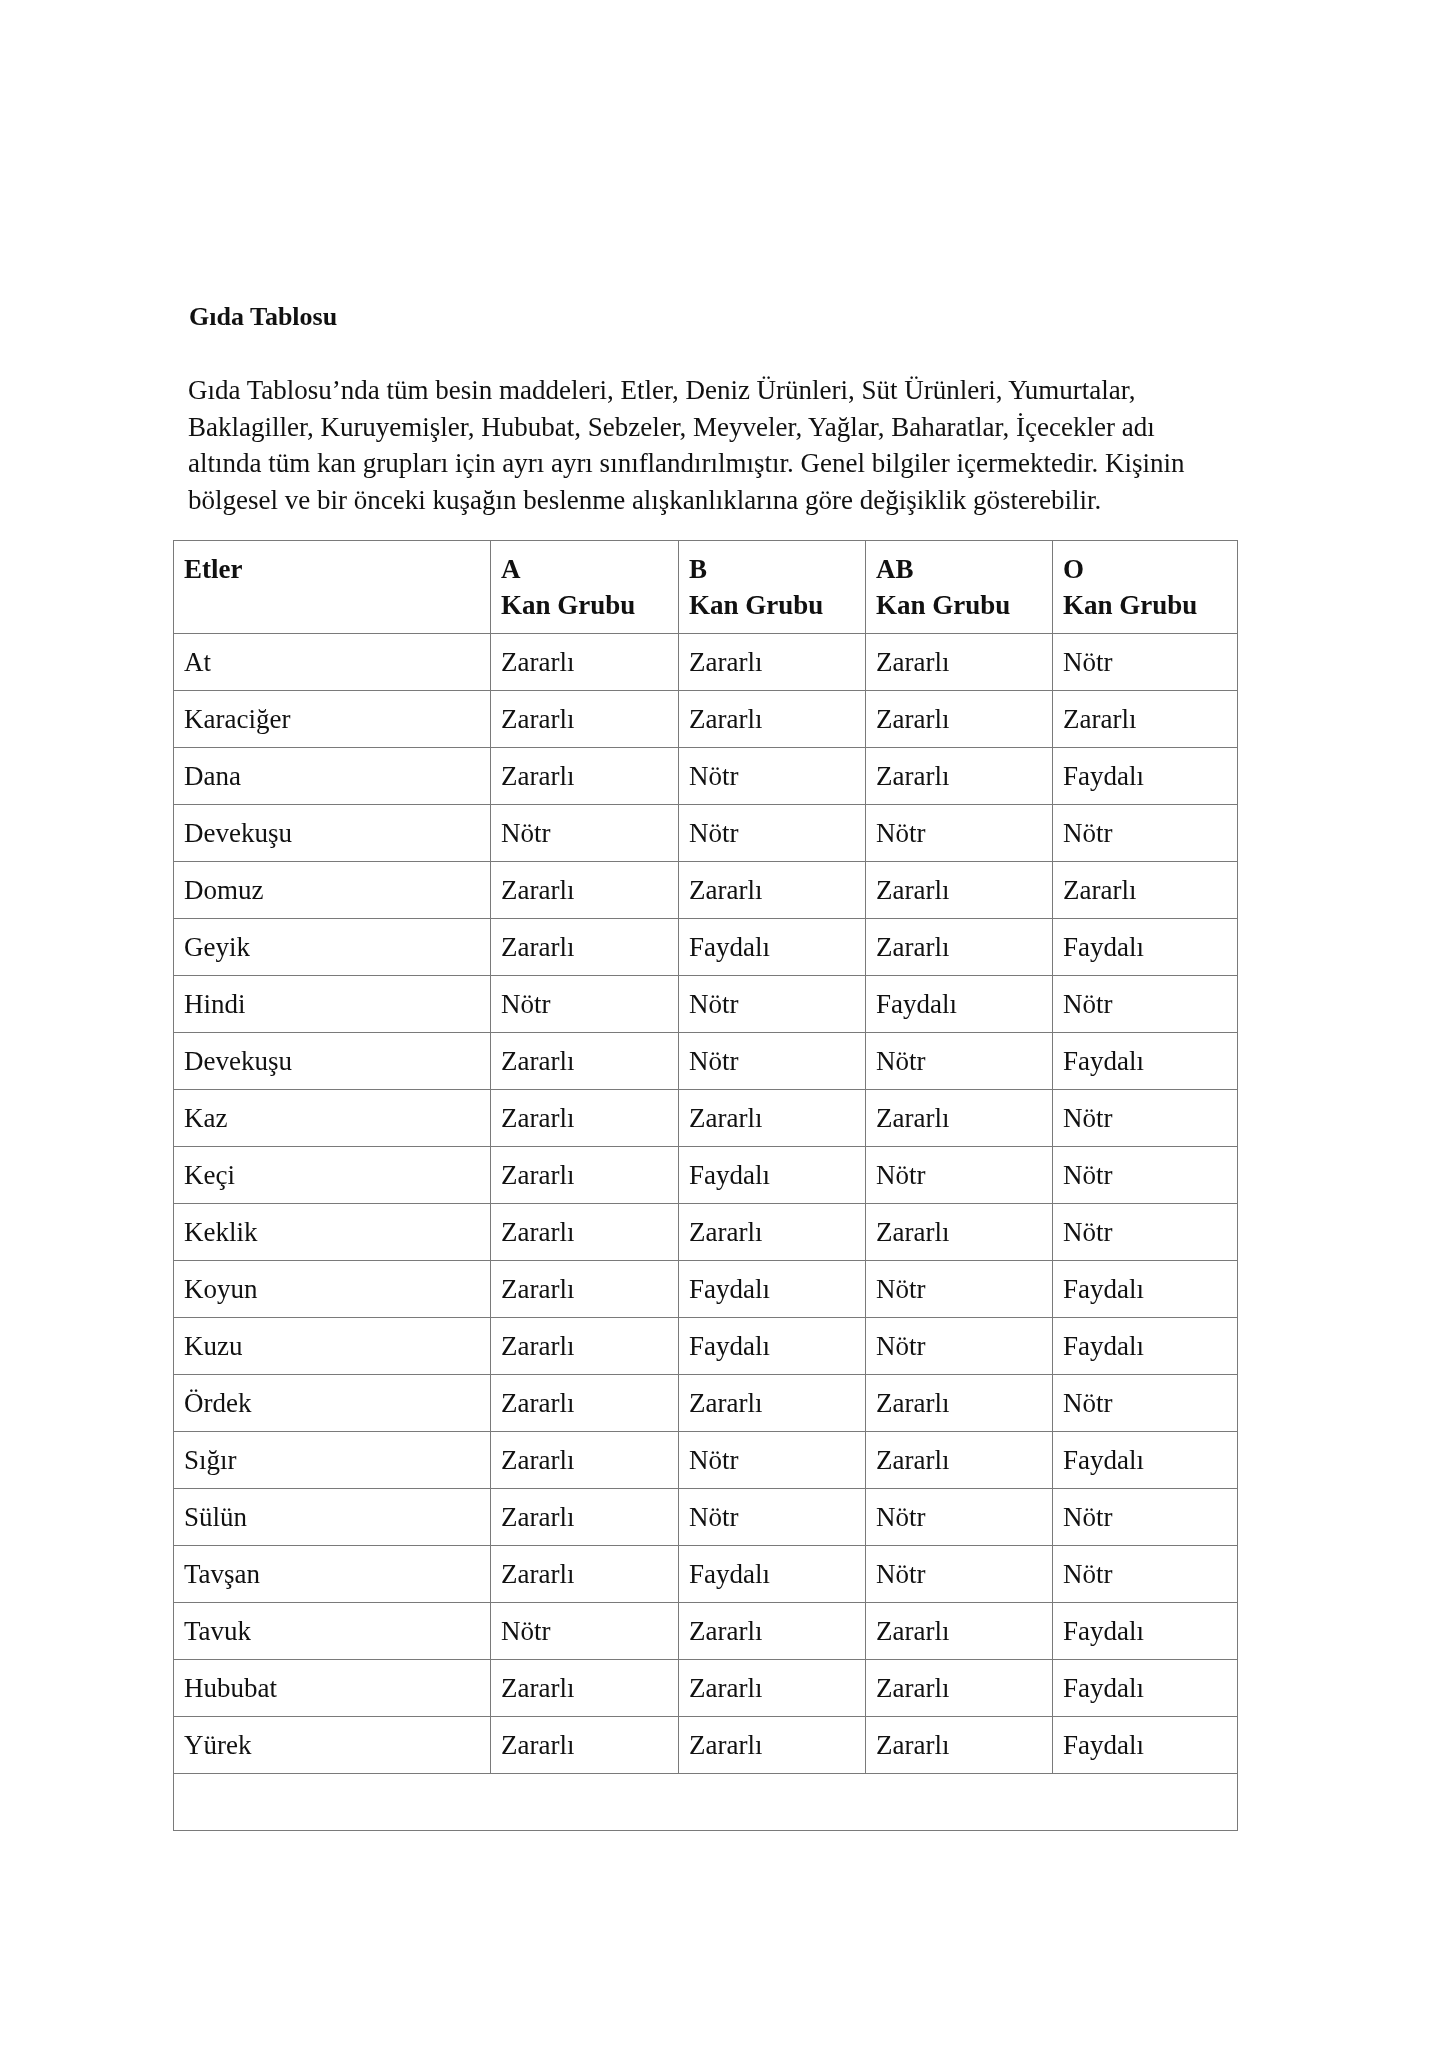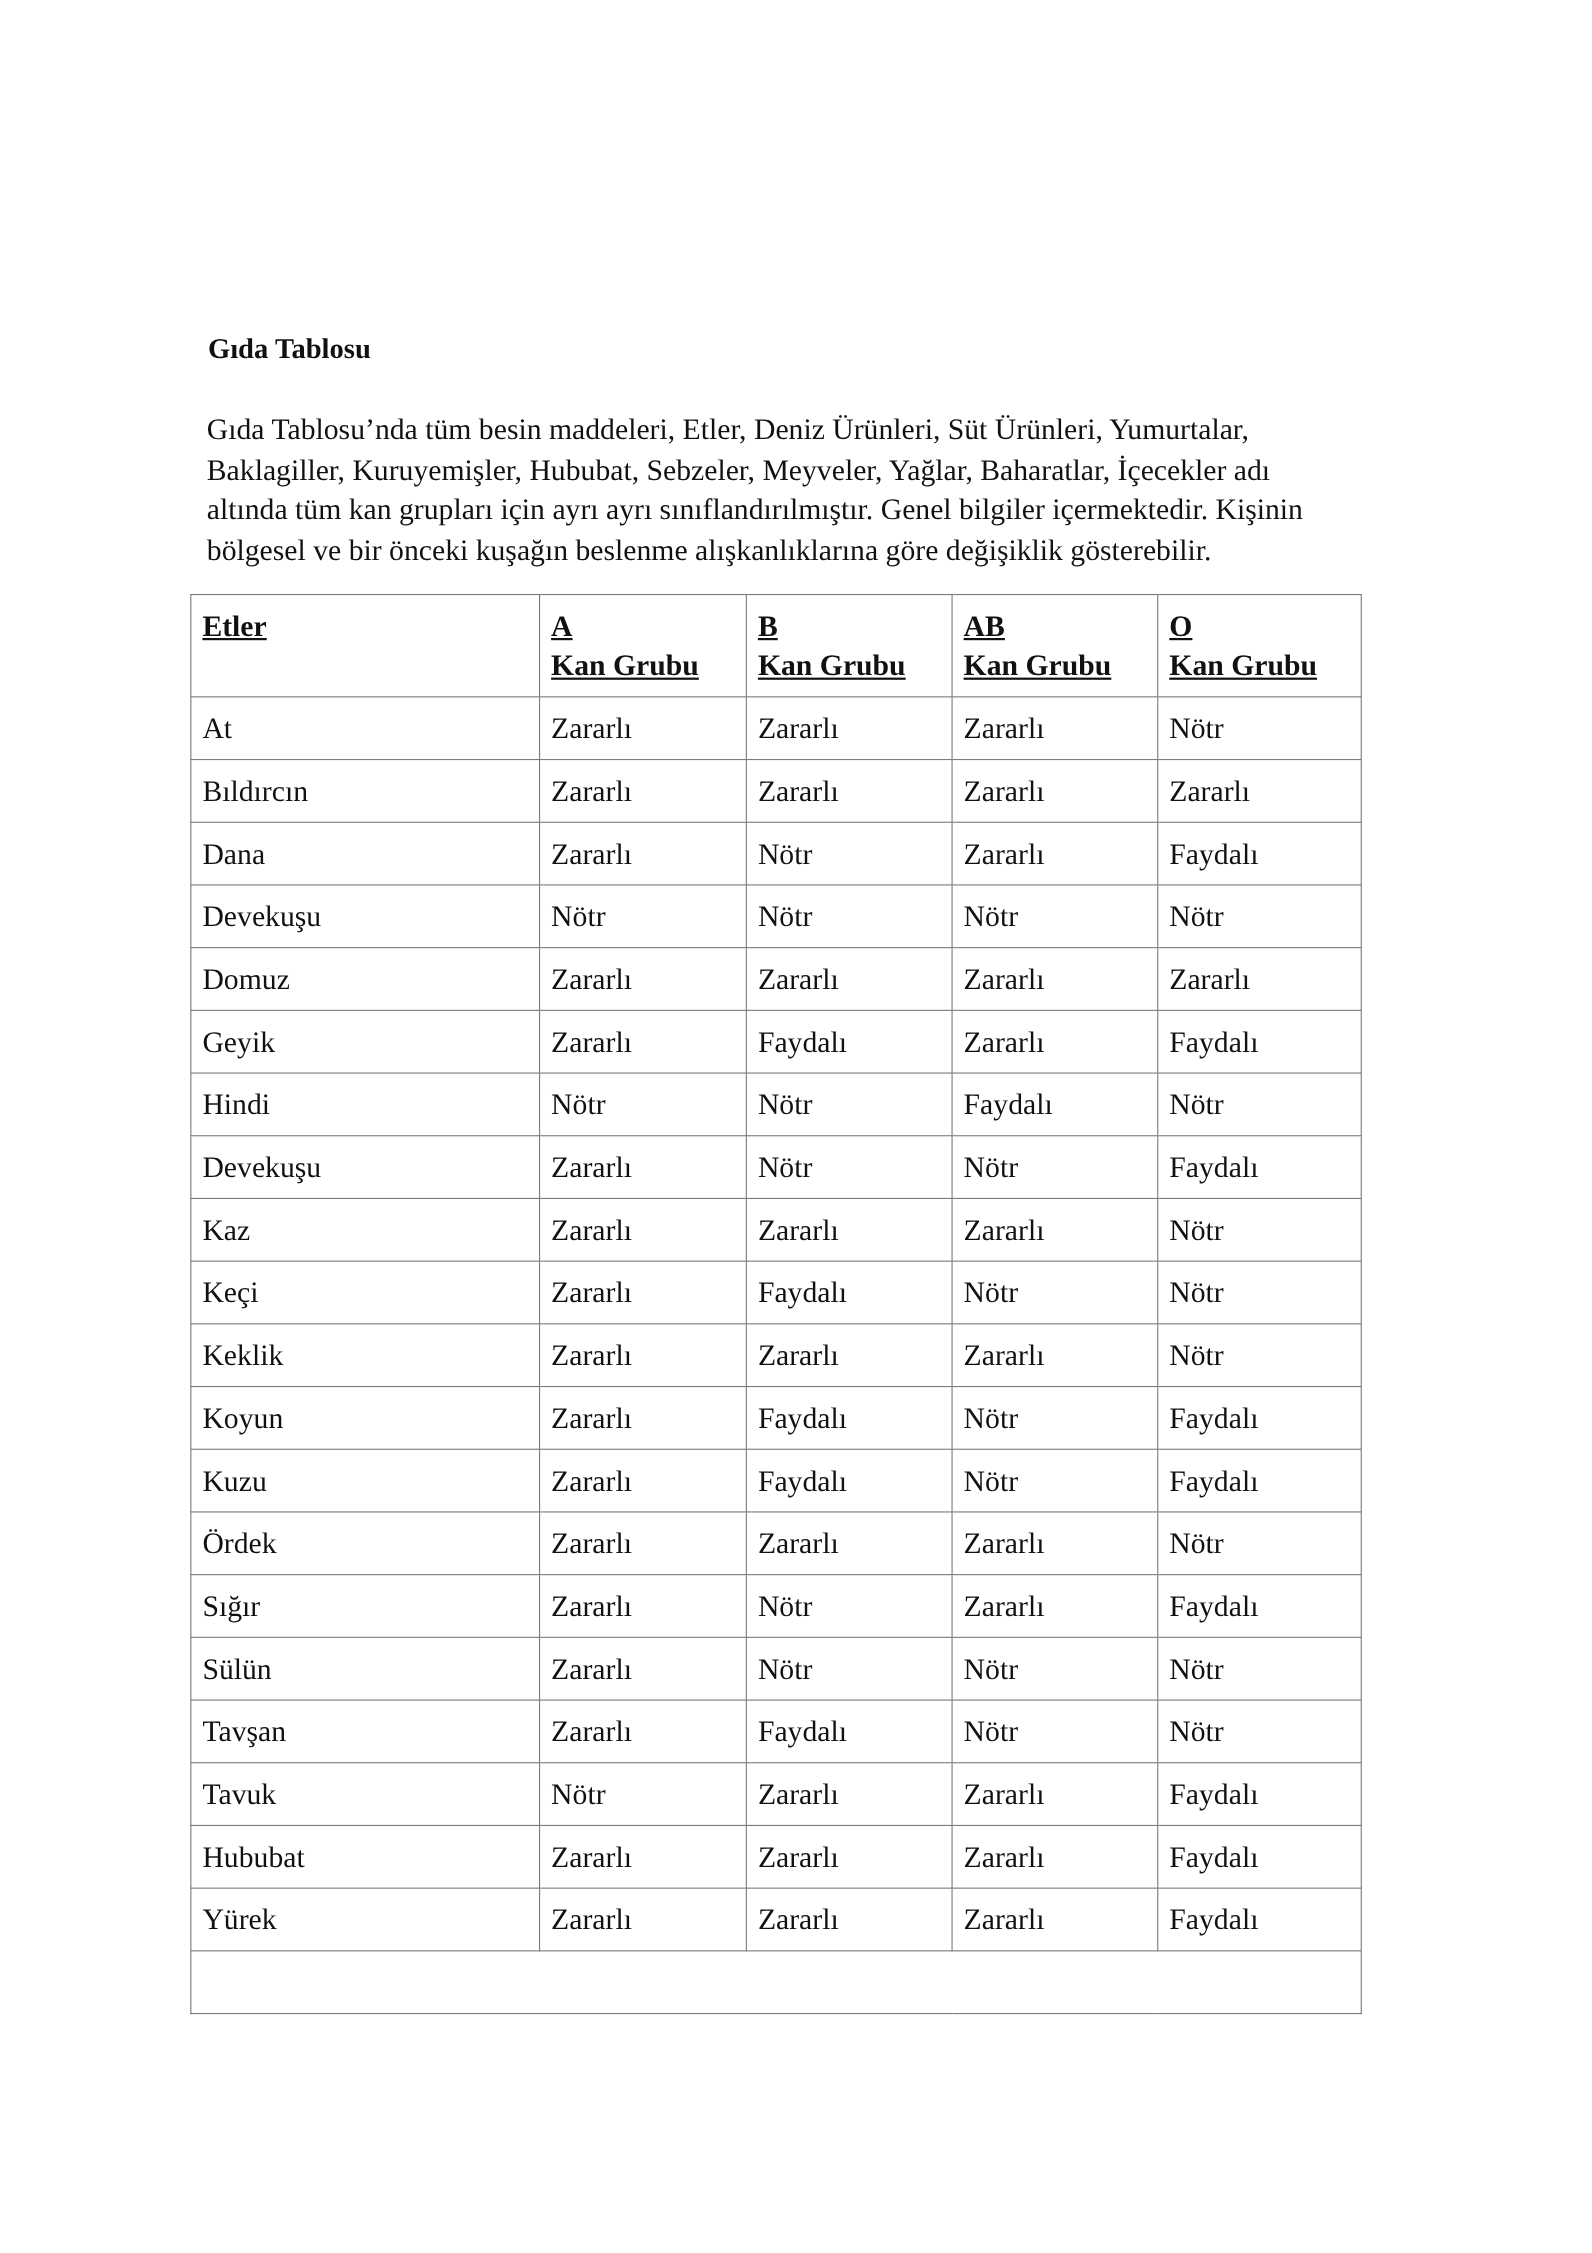--- a/index.html
+++ b/index.html
@@ -63,21 +63,20 @@
   }
   table.food-table th {
     height: 93px;
     font-weight: bold;
     line-height: 36px;
     padding-top: 10px;
     box-sizing: border-box;
   }
   table.food-table th .hline {
     display: block;
-    text-decoration: underline;
   }
   table.food-table td {
     height: 56px;
     line-height: 56px;
     box-sizing: border-box;
     padding-top: 0;
   }
   table.food-table tr.empty-row td {
     height: 57px;
   }
@@ -128,21 +127,21 @@
   </thead>
   <tbody id="table-body">
   <tr>
         <td>At</td>
         <td>Zararlı</td>
         <td>Zararlı</td>
         <td>Zararlı</td>
         <td>Nötr</td>
       </tr>
       <tr>
-        <td>Bıldırcın</td>
+        <td>Karaciğer</td>
         <td>Zararlı</td>
         <td>Zararlı</td>
         <td>Zararlı</td>
         <td>Zararlı</td>
       </tr>
       <tr>
         <td>Dana</td>
         <td>Zararlı</td>
         <td>Nötr</td>
         <td>Zararlı</td>

